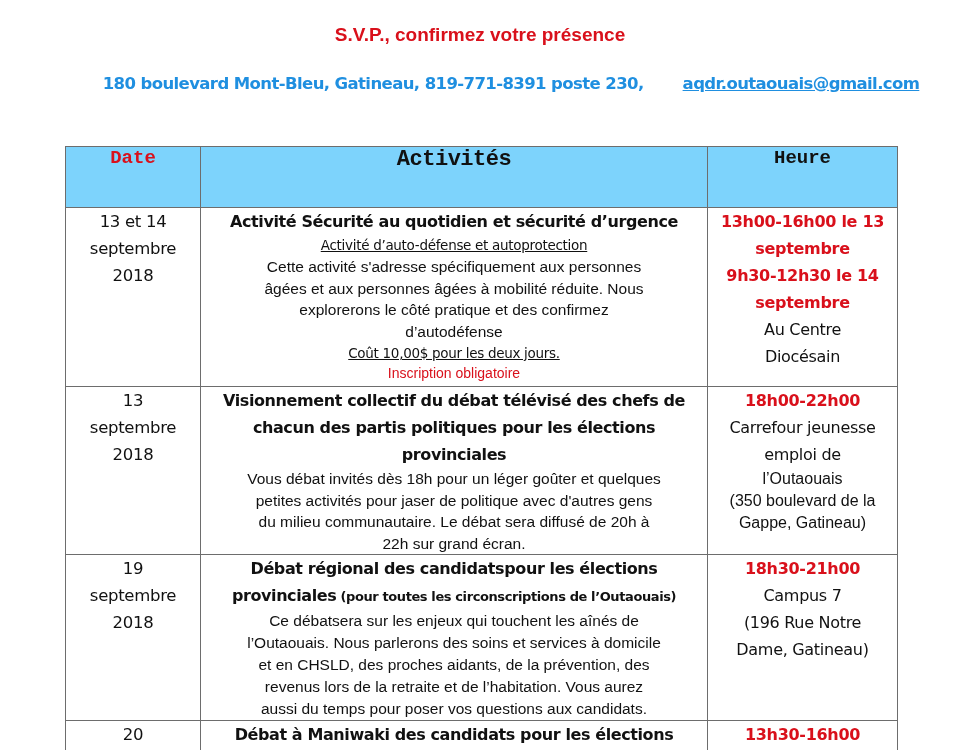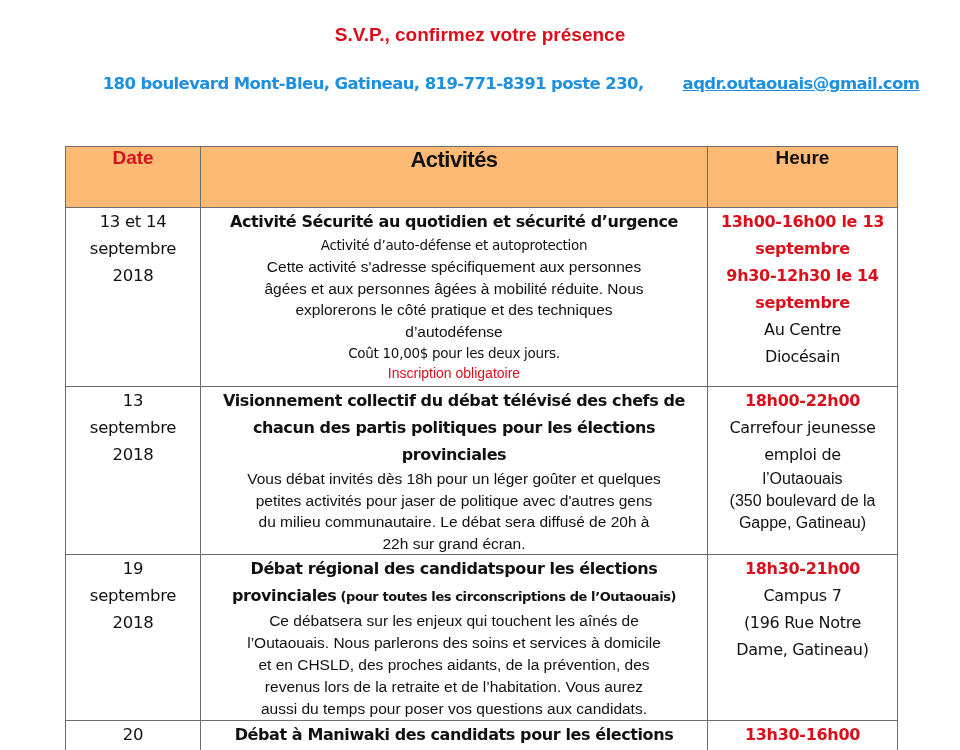--- a/index.html
+++ b/index.html
@@ -3,27 +3,27 @@
   <meta charset="utf-8">
   <style>
     html, body { margin: 0; padding: 0; background: #ffffff; }
     body { width: 960px; height: 750px; overflow: hidden; position: relative; font-family: "Liberation Sans", sans-serif; color: #111; }
     .title { position: absolute; top: 24px; left: 0; width: 960px; text-align: center; color: #d9101b; font-weight: bold; font-size: 19px; font-family: "Liberation Sans", sans-serif; }
     .contact { position: absolute; top: 74px; left: 0; width: 1022px; text-align: center; color: #1f8fe0; font-weight: bold; font-size: 16.5px; font-family: "DejaVu Sans", sans-serif; letter-spacing: -0.6px; }
     .contact a { color: #1f8fe0; text-decoration: underline; margin-left: 39px; }
     table.sched { position: absolute; top: 146px; left: 65px; width: 832px; border-collapse: collapse; table-layout: fixed; }
     table.sched td, table.sched th { border: 1.5px solid #6d6d6d; vertical-align: top; text-align: center; padding: 0; }
     col.c-date { width: 135px; } col.c-act { width: 507px; } col.c-heure { width: 190px; }
-    thead th { background: #fdba74; height: 60px; vertical-align: middle; font-family: Liberation Sans, sans-serif; font-weight: bold; }
+    thead th { background: #7dd3fc; height: 60px; vertical-align: middle; font-family: Liberation Mono, monospace; font-weight: bold; }
     th.h-date { color: #d9101b; font-size: 19px; padding-top: 8px; }
     th.h-act { font-size: 22px; vertical-align: top; padding-top: 6px; letter-spacing: -0.5px; }
     th.h-heure { font-size: 19px; padding-top: 8px; }
     .date { font-family: "DejaVu Sans", sans-serif; font-size: 16.5px; line-height: 27px; padding-top: 0px; letter-spacing: -0.3px; margin-top: 36px; }
     .a-title { font-family: "DejaVu Sans", sans-serif; font-weight: bold; font-size: 16px; line-height: 27px; letter-spacing: -0.4px; }
-    .a-sub { font-family: "DejaVu Sans", sans-serif; font-size: 13.5px; line-height: 21px; letter-spacing: -0.3px; }
+    .a-sub { font-family: "DejaVu Sans", sans-serif; font-size: 13.5px; line-height: 21px; letter-spacing: -0.3px; text-decoration: underline; }
     .a-body { font-family: "Liberation Sans", sans-serif; font-size: 15.5px; line-height: 21.5px; }
     .a-body.tight { line-height: 22px; }
     .a-red { color: #d9101b; font-weight: normal; font-family: "Liberation Sans", sans-serif; font-size: 14px; line-height: 17px; }
     .a-paren { font-family: "DejaVu Sans", sans-serif; font-size: 13px; font-weight: bold; letter-spacing: -0.4px; }
     .time-red { color: #d9101b; font-weight: bold; font-family: "DejaVu Sans", sans-serif; font-size: 16px; line-height: 27px; letter-spacing: -0.3px; }
     .place { font-family: "DejaVu Sans", sans-serif; font-size: 16px; line-height: 27px; letter-spacing: -0.3px; }
     .place-ar { font-family: "Liberation Sans", sans-serif; font-size: 16px; line-height: 22px; }
     tr.r1 td { height: 178px; } tr.r2 td { height: 166px; } tr.r3 td { height: 162px; } tr.r4 td { height: 40px; }
   </style>
 </head>
@@ -53,21 +53,21 @@
         <div>13 et 14</div>
         <div>septembre</div>
         <div>2018</div>
       </td>
       <td>
         <div class="a-title">Activité Sécurité au quotidien et sécurité d’urgence</div>
         <div class="a-sub">Activité d’auto-défense et autoprotection</div>
         <div class="a-body">
           <div>Cette activité s'adresse spécifiquement aux personnes</div>
           <div>âgées et aux personnes âgées à mobilité réduite.  Nous</div>
-          <div>explorerons le côté pratique et des techniques</div>
+          <div>explorerons le côté pratique et des confirmez</div>
           <div>d’autodéfense</div>
         </div>
         <div class="a-sub" style="line-height:23px">Coût 10,00$ pour les deux jours.</div>
         <div class="a-red">Inscription obligatoire</div>
       </td>
       <td>
         <div class="time-red">13h00-16h00 le 13</div>
         <div class="time-red">septembre</div>
         <div class="time-red">9h30-12h30 le 14</div>
         <div class="time-red">septembre</div>

